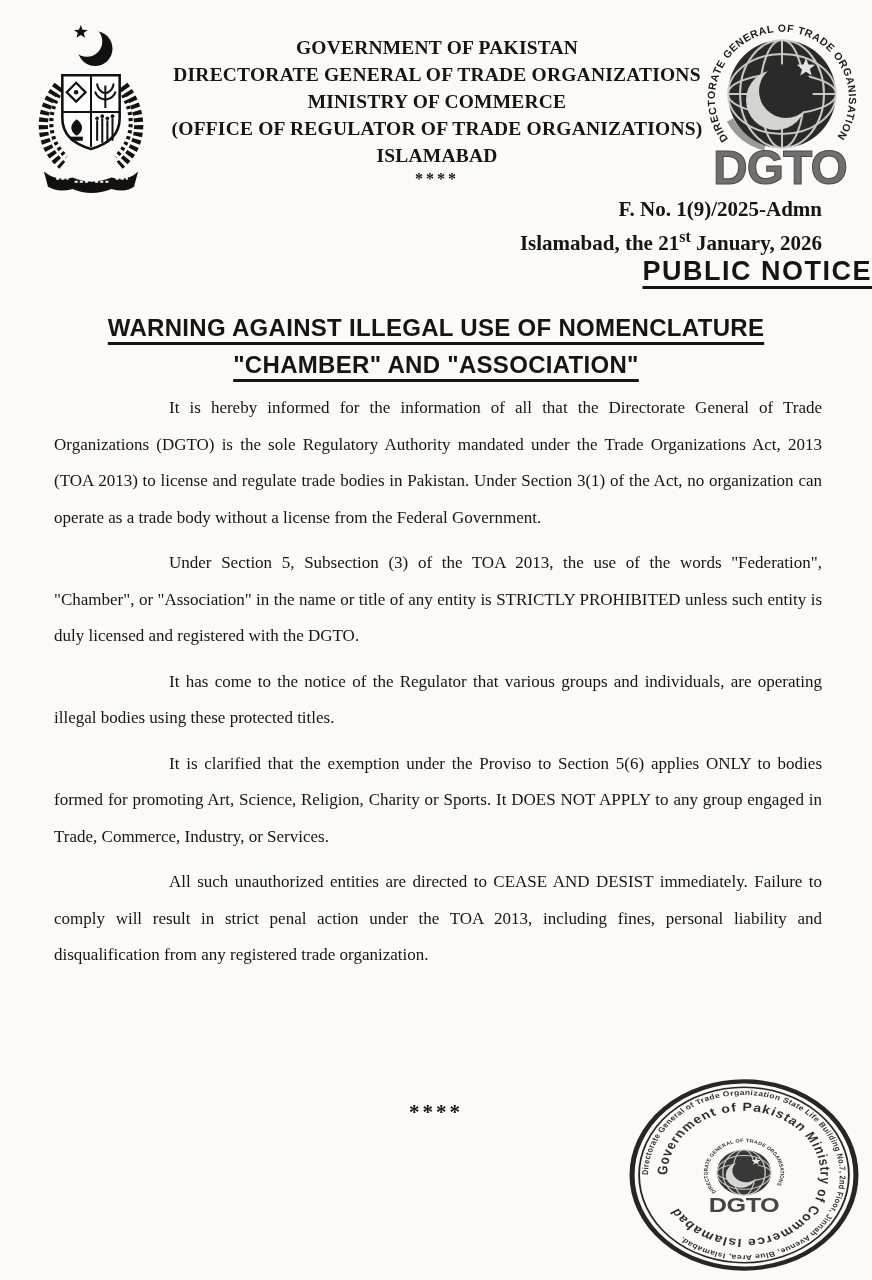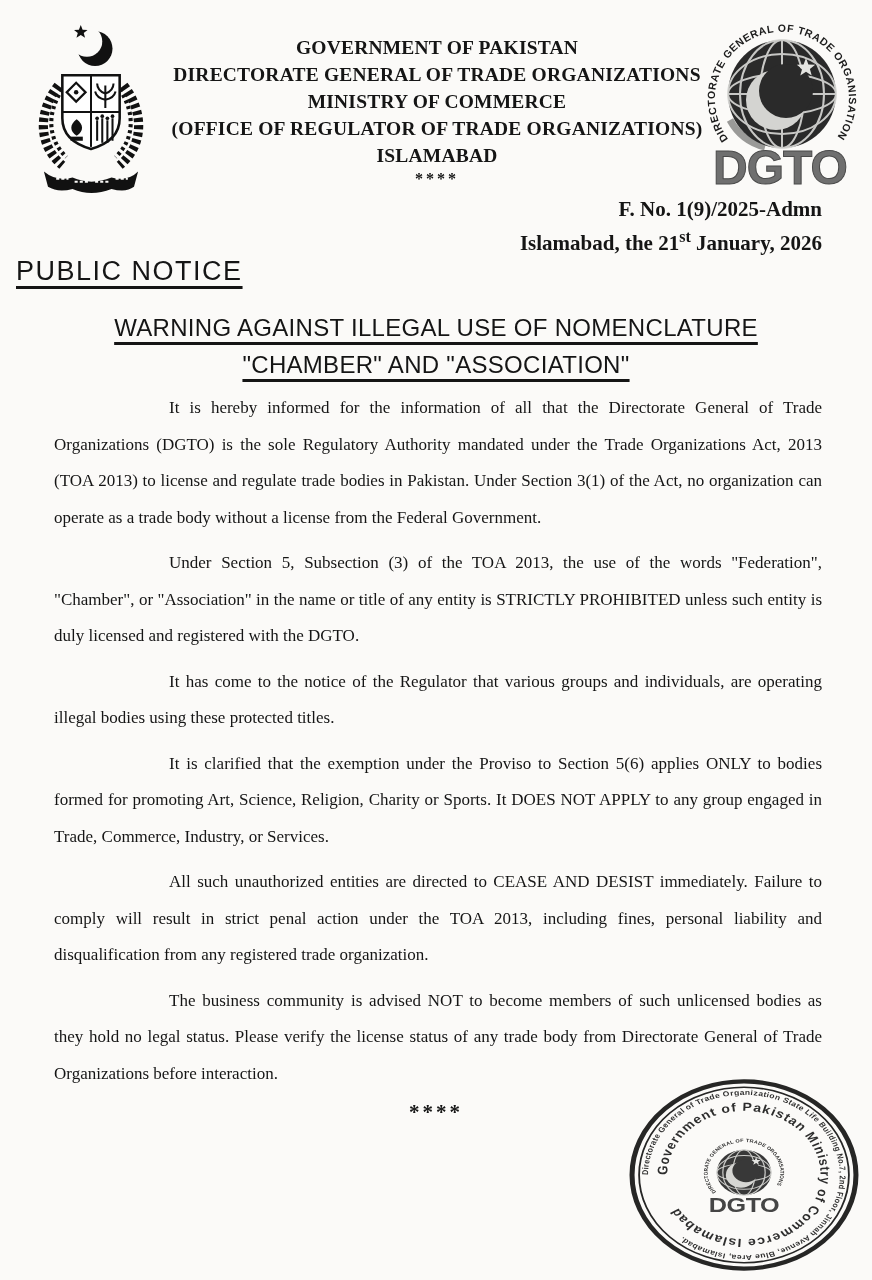--- a/index.html
+++ b/index.html
@@ -18,30 +18,30 @@
   }
   .hdr-stars{font-size:16px;letter-spacing:3px;line-height:20px;font-weight:bold;}
 
   
   .ref{position:absolute;top:196px;right:50px;text-align:right;
        font-weight:bold;font-size:21px;line-height:27px;}
   .ref sup{font-size:16px;}
 
   
   .title{
-    position:absolute;top:256px;left:16px;right:0;text-align:left;
-    font-family:"Liberation Sans", sans-serif;font-weight:normal;font-size:27px;
+    position:absolute;top:256px;left:0;right:0;text-align:right;
+    font-family:"Liberation Sans", sans-serif;font-weight:bold;font-size:27px;
     letter-spacing:1.5px;
   }
   .title span, .subtitle span{
     text-decoration:underline;text-decoration-thickness:3px;text-underline-offset:6px;
   }
   .subtitle{
     position:absolute;left:0;right:0;text-align:center;
-    font-family:"Liberation Sans", sans-serif;font-weight:normal;font-size:24px;
+    font-family:"Liberation Sans", sans-serif;font-weight:bold;font-size:24px;
     letter-spacing:.3px;
   }
   .subtitle.l1{top:314px;}
   .subtitle.l2{top:351px;}
 
   
   .body{position:absolute;left:54px;right:50px;top:390px;}
   .body p{
     margin:0 0 9px 0;font-size:17px;line-height:36.5px;
     text-align:justify;text-indent:115px;
@@ -136,21 +136,20 @@
   <div class="title"><span>PUBLIC NOTICE</span></div>
   <div class="subtitle l1"><span>WARNING AGAINST ILLEGAL USE OF NOMENCLATURE</span></div>
   <div class="subtitle l2"><span>"CHAMBER" AND "ASSOCIATION"</span></div>
 
   <div class="body">
     <p>It is hereby informed for the information of all that the Directorate General of Trade Organizations (DGTO) is the sole Regulatory Authority mandated under the Trade Organizations Act, 2013 (TOA 2013) to license and regulate trade bodies in Pakistan. Under Section 3(1) of the Act, no organization can operate as a trade body without a license from the Federal Government.</p>
     <p>Under Section 5, Subsection (3) of the TOA 2013, the use of the words "Federation", "Chamber", or "Association" in the name or title of any entity is STRICTLY PROHIBITED unless such entity is duly licensed and registered with the DGTO.</p>
     <p>It has come to the notice of the Regulator that various groups and individuals, are operating illegal bodies using these protected titles.</p>
     <p>It is clarified that the exemption under the Proviso to Section 5(6) applies ONLY to bodies formed for promoting Art, Science, Religion, Charity or Sports. It DOES NOT APPLY to any group engaged in Trade, Commerce, Industry, or Services.</p>
     <p>All such unauthorized entities are directed to CEASE AND DESIST immediately. Failure to comply will result in strict penal action under the TOA 2013, including fines, personal liability and disqualification from any registered trade organization.</p>
-    <p>The business community is advised NOT to become members of such unlicensed bodies as they hold no legal status. Please verify the license status of any trade body from Directorate General of Trade Organizations before interaction.</p>
   </div>
 
   <div class="end-stars">****</div>
 
   <svg class="stamp" viewBox="0 0 230 230" preserveAspectRatio="none" aria-hidden="true">
     <defs>
       <path id="st-outer" d="M 20 115 A 95 95 0 1 1 210 115 A 95 95 0 1 1 20 115"></path>
       <path id="st-inner" d="M 39 115 A 76 76 0 1 1 191 115 A 76 76 0 1 1 39 115"></path>
       <path id="st-mini" d="M 87.4 135 A 36 36 0 1 1 142.6 135"></path>
     </defs>

